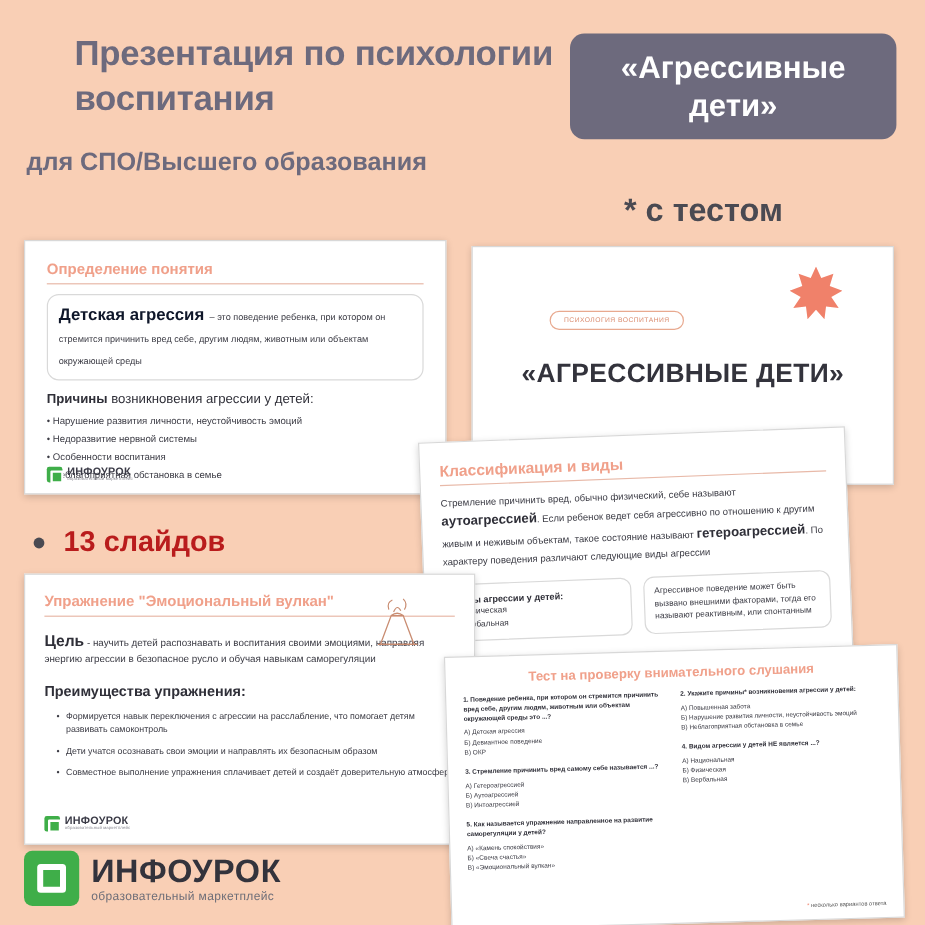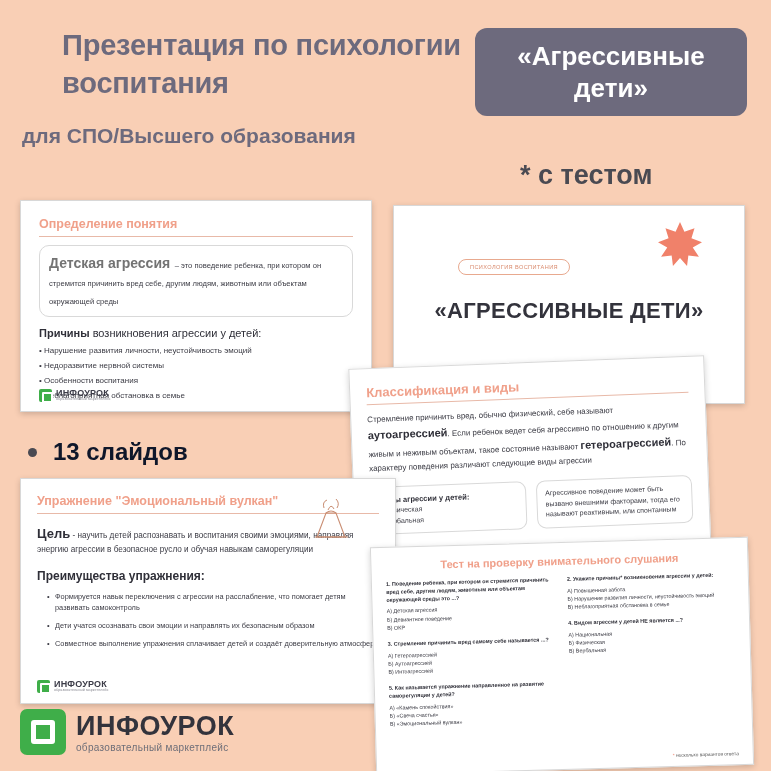--- a/index.html
+++ b/index.html
@@ -66,21 +66,21 @@
     display: flex;
     align-items: center;
     gap: 16px;
   }
   .bullet-dot {
     width: 9px; height: 9px;
     border-radius: 50%;
     background: #4a4a52;
   }
   .slides-count {
-    color: #0f172a;
+    color: #b91c1c;
     font-size: 24px;
     font-weight: bold;
   }
 
   
   .slide {
     position: absolute;
     background: #ffffff;
     border: 1px solid #d8d8d8;
     box-shadow: 0 2px 6px rgba(0,0,0,0.18);
@@ -137,21 +137,21 @@
     padding: 16px 18px 10px 18px;
   }
   #slide-definition .slide-title { font-size: 12.5px; margin-bottom: 5px; }
   .def-box {
     border: 1px solid #d9d9d9;
     border-radius: 10px;
     padding: 8px 9px;
     margin-top: 8px;
   }
   .def-term {
-    color: #737373;
+    color: #0f172a;
     font-size: 14px;
     font-weight: bold;
   }
   .def-text {
     color: #3b3b44;
     font-size: 7.6px;
     line-height: 1.5;
     display: inline;
   }
   .causes-head {

